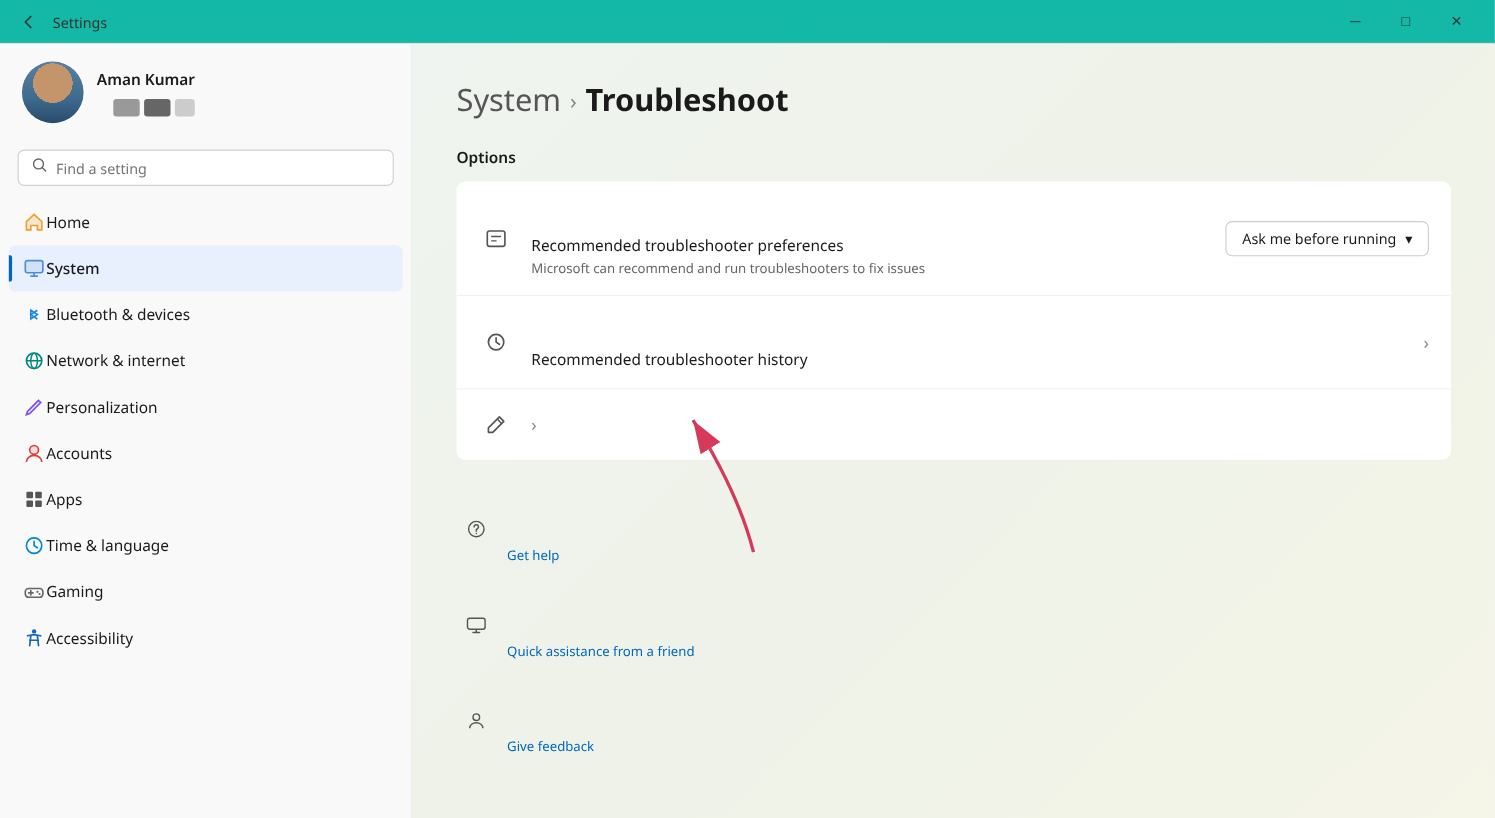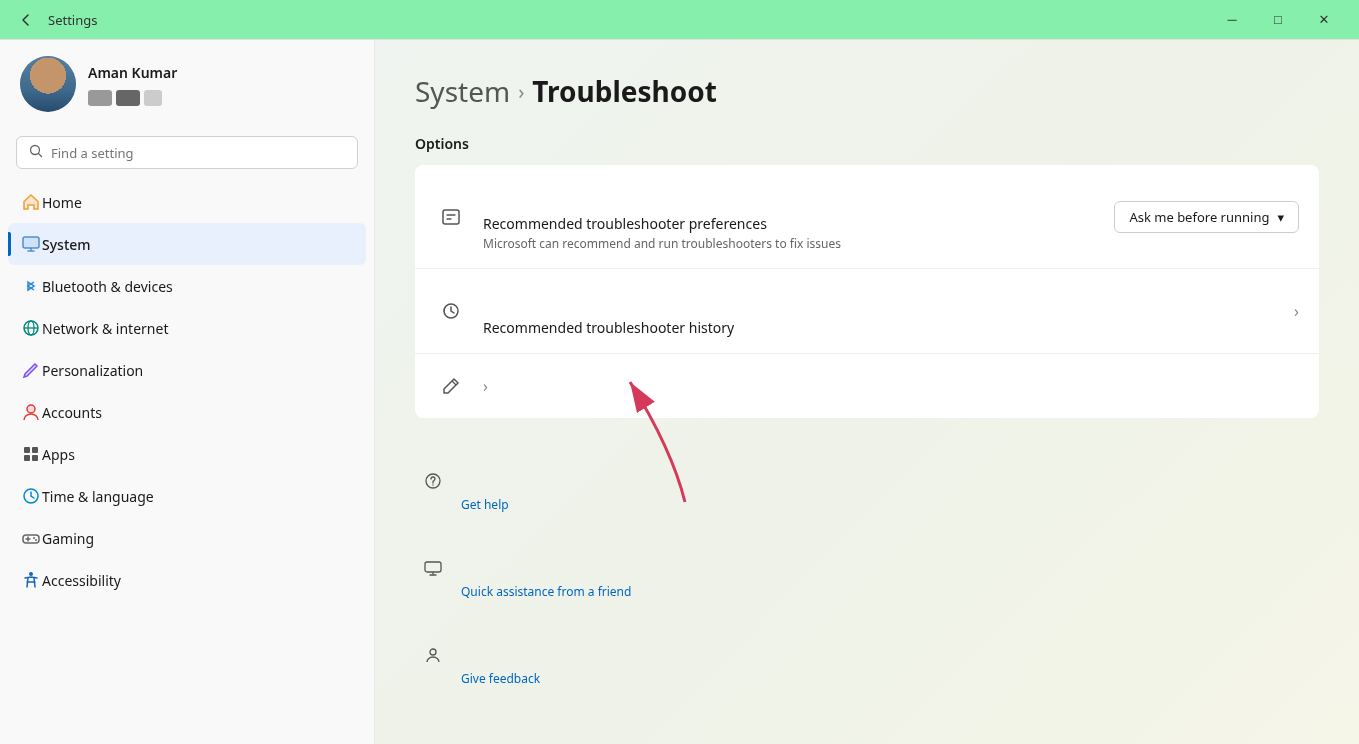--- a/index.html
+++ b/index.html
@@ -12,21 +12,21 @@
       display: flex;
       flex-direction: column;
     }
 
     
     .titlebar {
       display: flex;
       align-items: center;
       padding: 0 12px;
       height: 40px;
-      background: #86efac;
+      background: #14b8a6;
       border-bottom: 1px solid #e0e0e0;
       flex-shrink: 0;
     }
     .titlebar-back {
       width: 28px; height: 28px;
       border-radius: 50%;
       border: none;
       background: transparent;
       cursor: pointer;
       font-size: 14px;
@@ -91,20 +91,21 @@
       border-radius: 50%;
       background: 
         radial-gradient(circle at 50% 35%, #c4956a 18px, transparent 18px),
         linear-gradient(180deg, #5a7fa0 0%, #3d6b8e 60%, #2a4a6b 100%);
       position: relative;
     }
     .user-info {
       display: flex;
       flex-direction: column;
       gap: 8px;
+      align-items: flex-end;
     }
     .user-name {
       font-size: 14px;
       font-weight: 600;
       color: #1a1a1a;
     }
     .user-badges {
       display: flex;
       gap: 4px;
       align-items: center;

